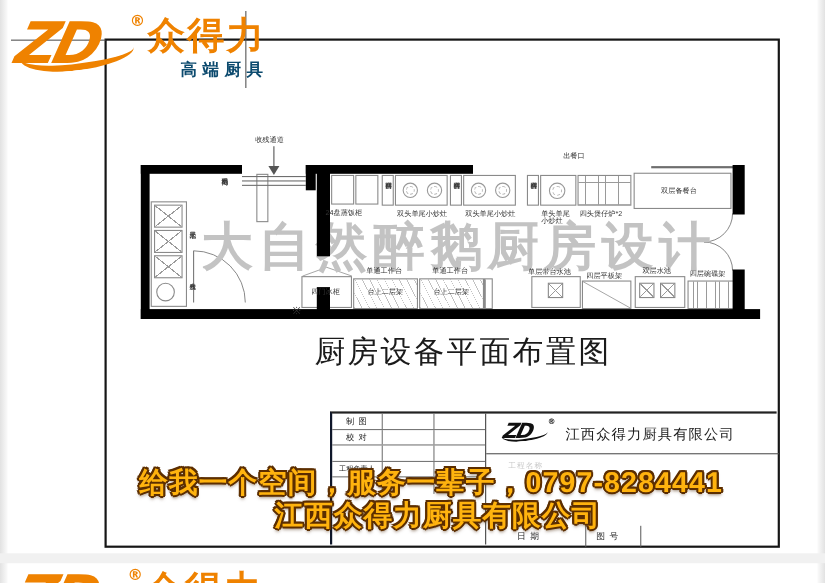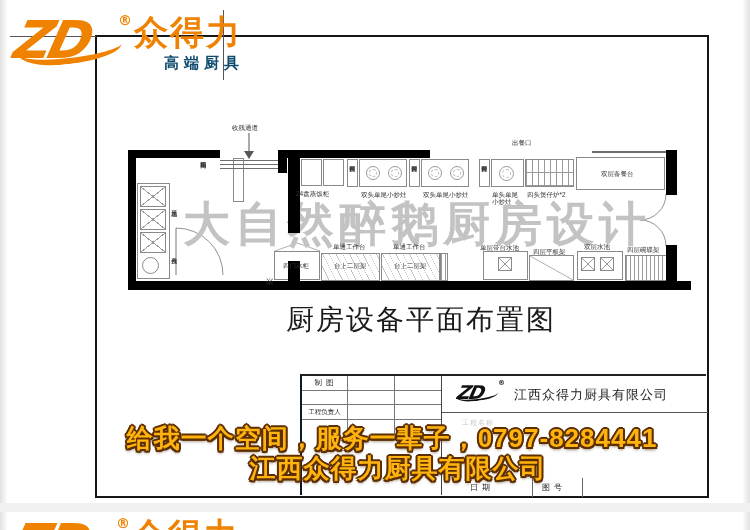--- a/index.html
+++ b/index.html
@@ -186,20 +186,24 @@
 <div class="abs watermark">大自然醉鹅厨房设计</div>
 <div class="abs plan-title">厨房设备平面布置图</div>
 
 <div class="abs tb">
   <div class="tb-left">
     <div class="tb-row">
         <span class="c1">制 图</span>
         <span class="c2"></span>
       </div>
     <div class="tb-row">
+        <span class="c1">校 对</span>
+        <span class="c2"></span>
+      </div>
+    <div class="tb-row">
         <span class="c1"></span>
         <span class="c2"></span>
       </div>
     <div class="tb-row">
         <span class="c1" style="letter-spacing:0;font-size:6.5px">工程负责人</span>
         <span class="c2"></span>
       </div>
     <div class="tb-row">
         <span class="c1"></span>
         <span class="c2"></span>

